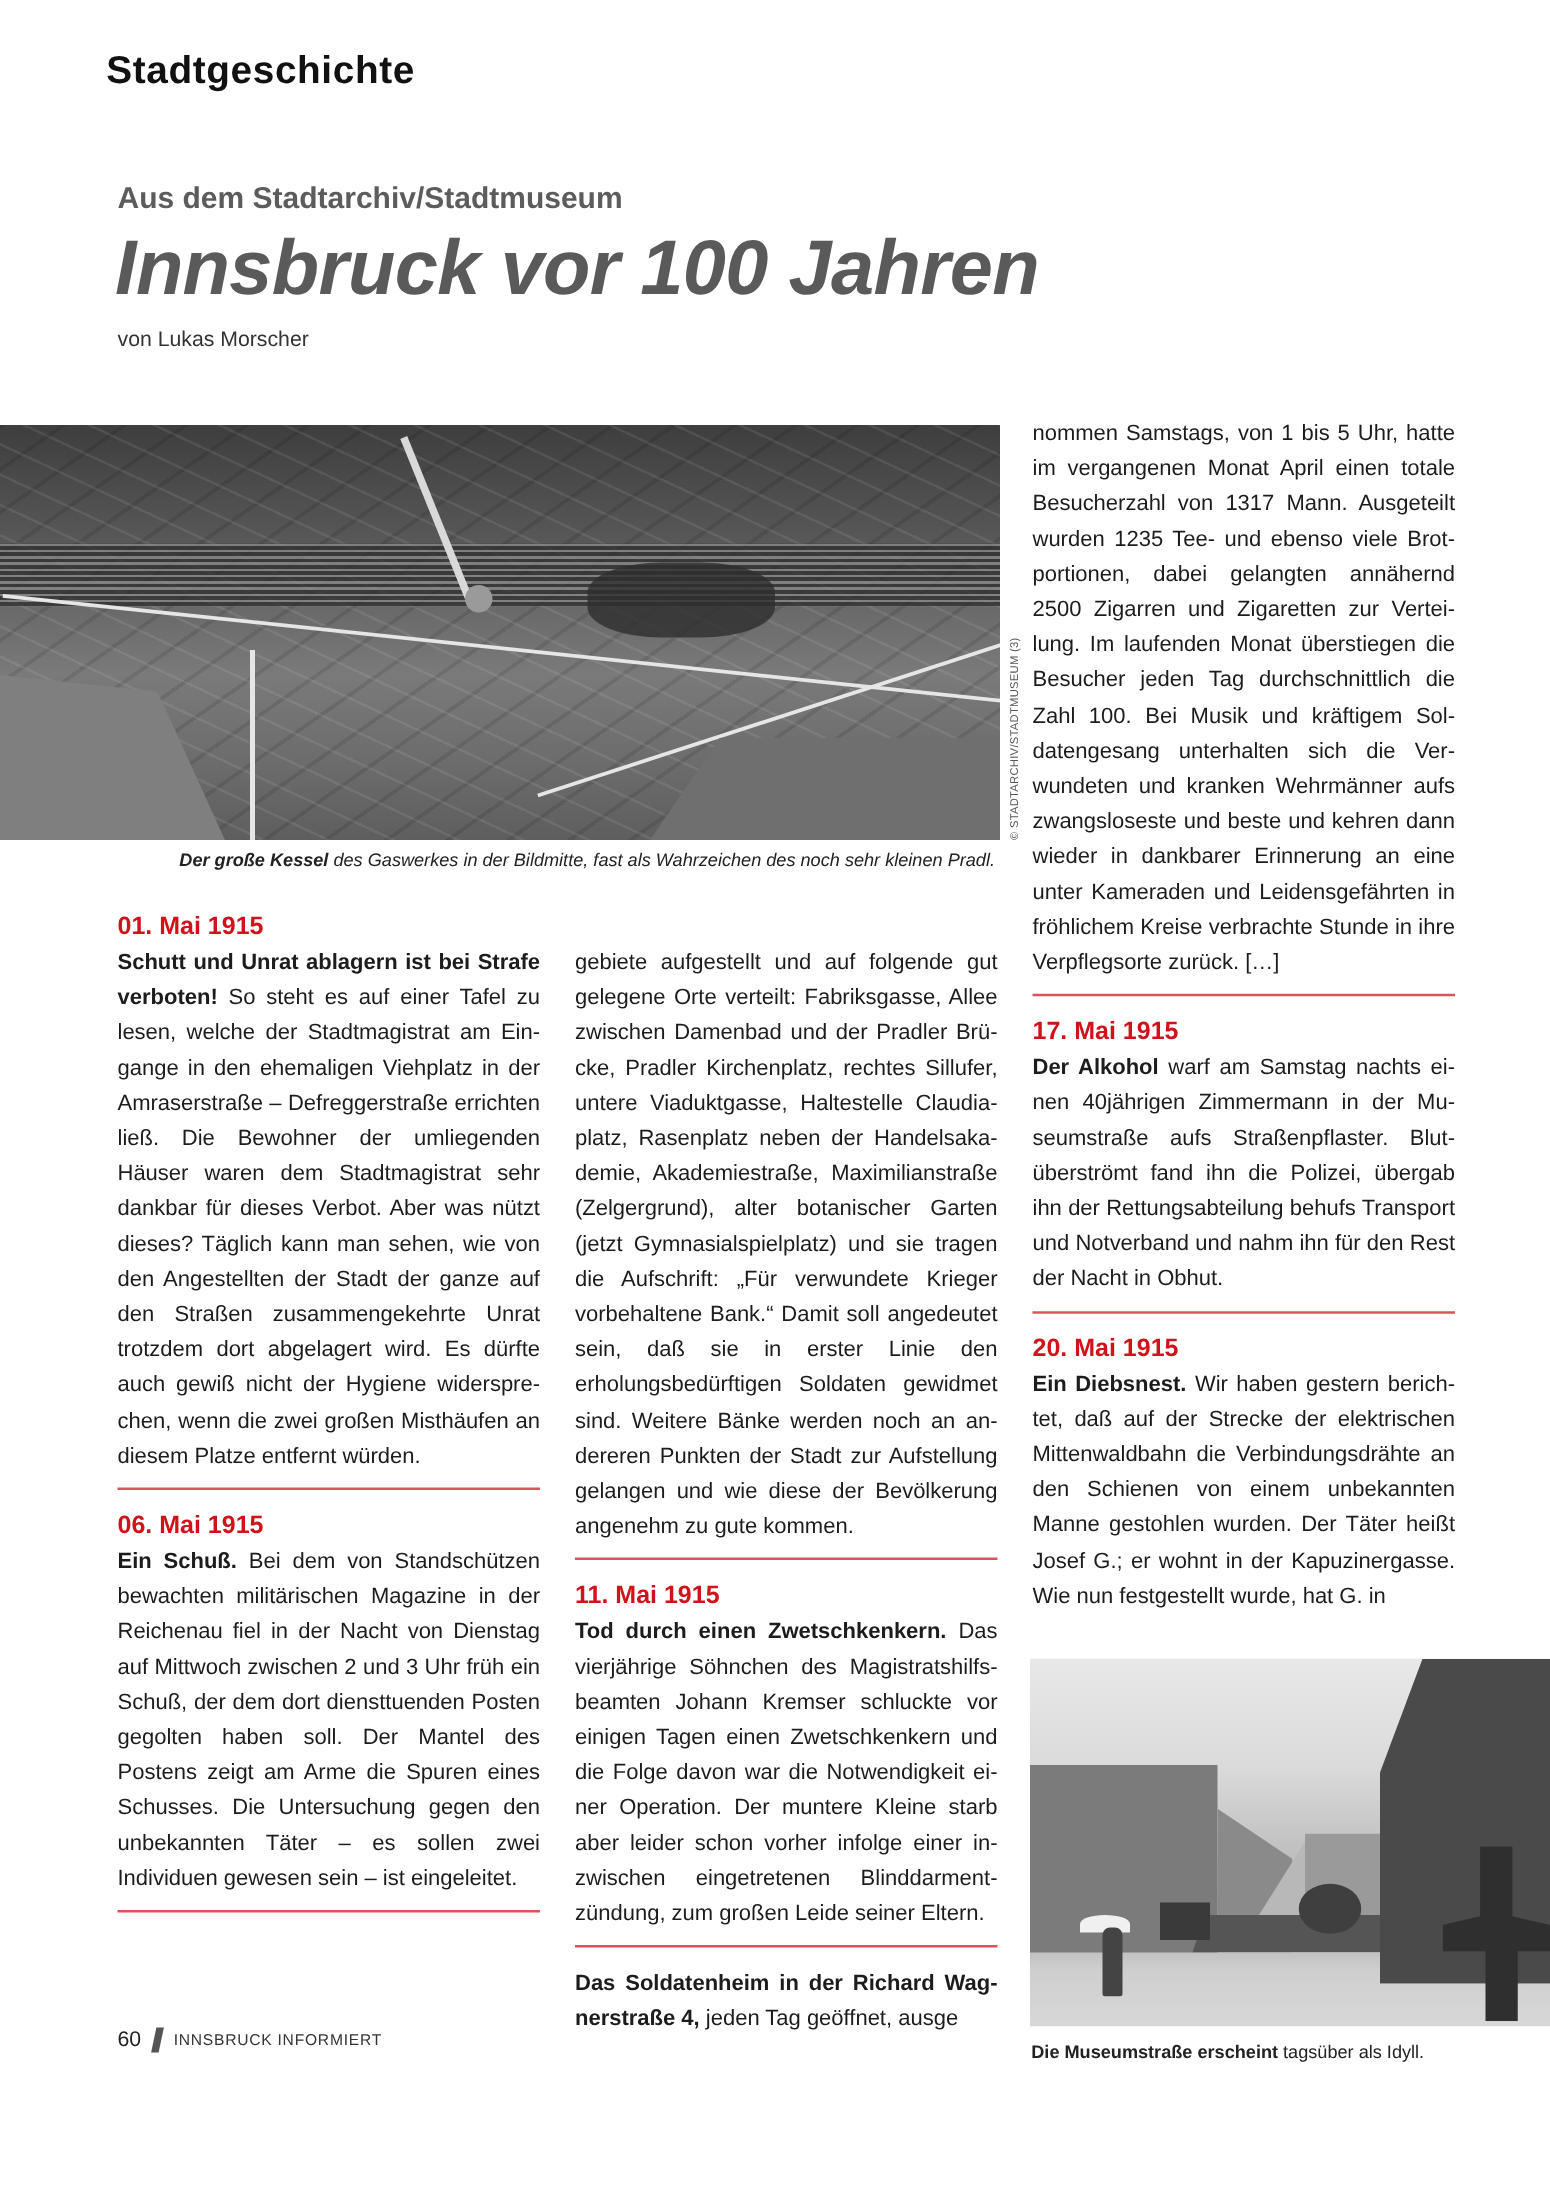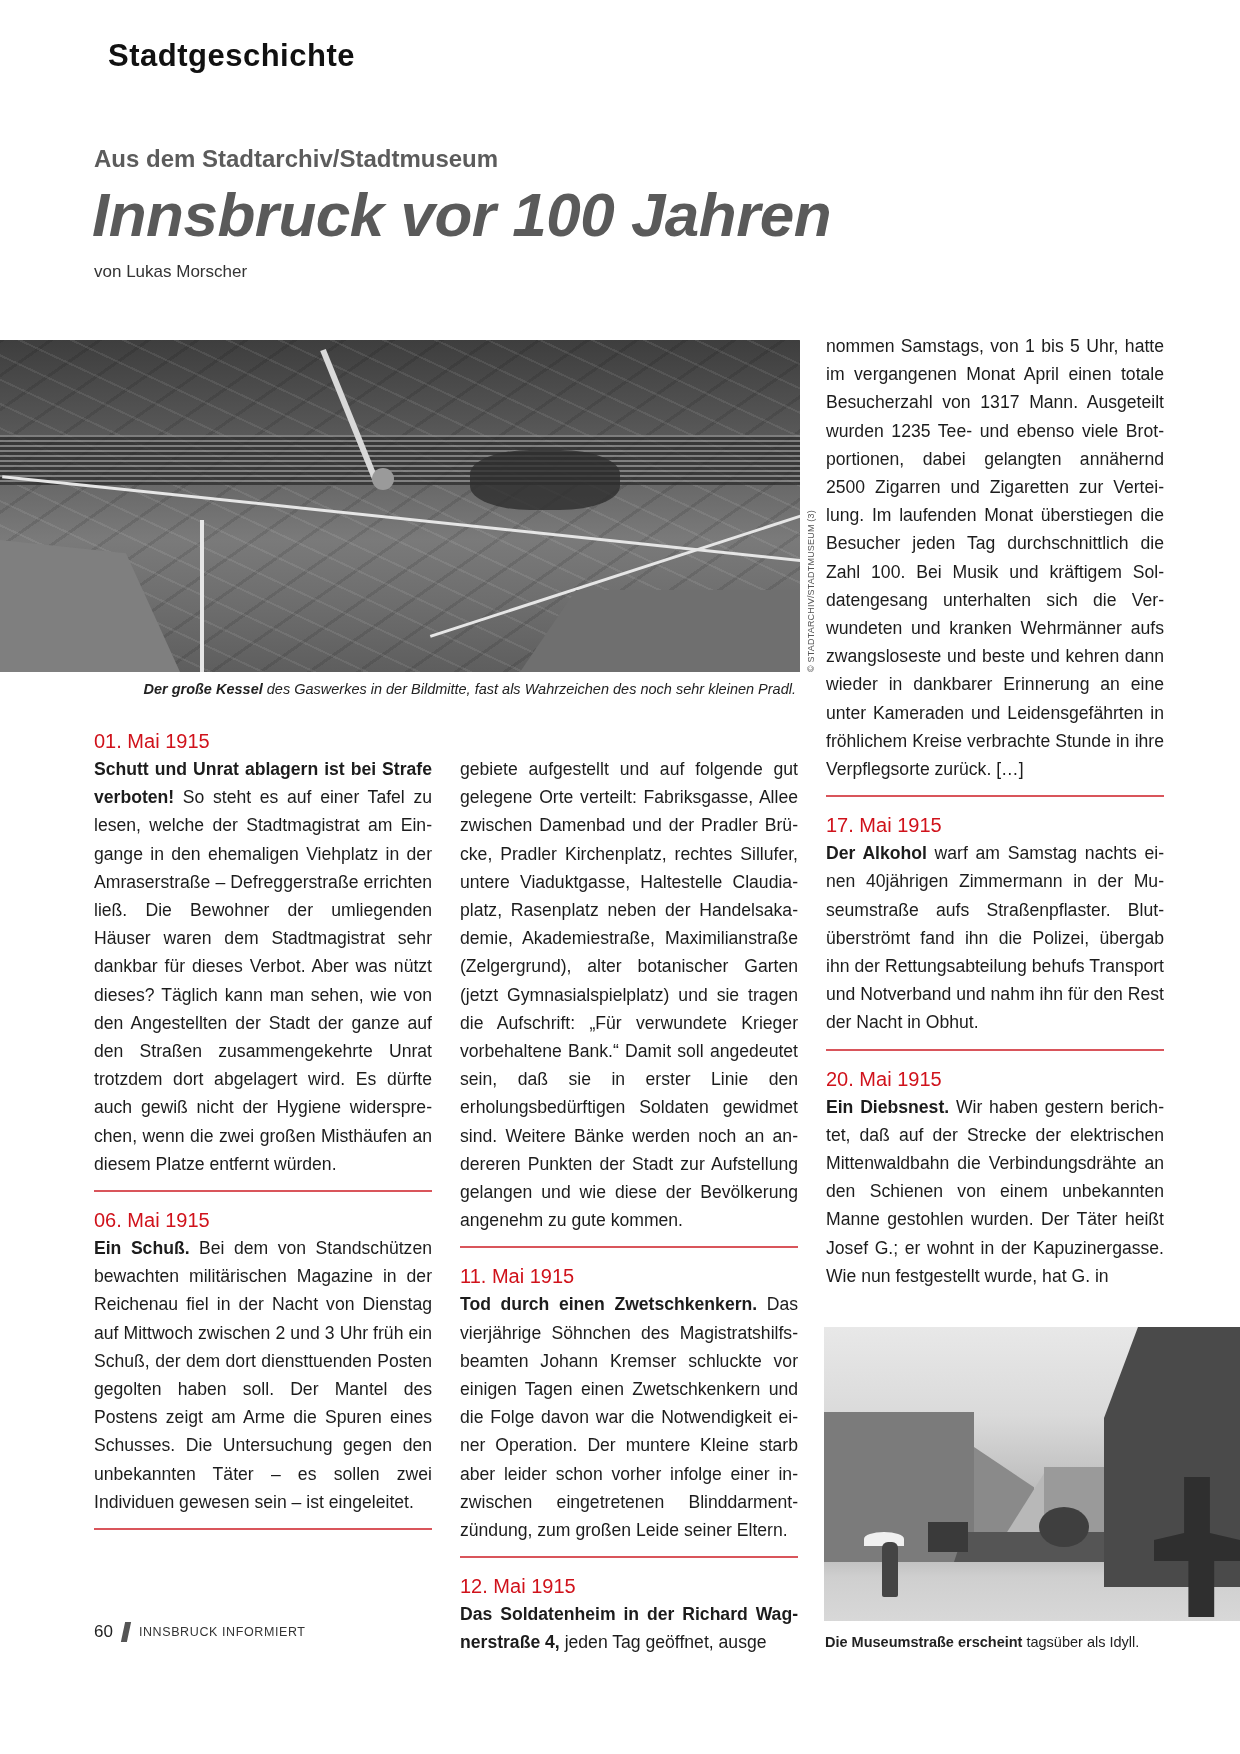--- a/index.html
+++ b/index.html
@@ -1,19 +1,19 @@
 <!DOCTYPE html>
 <html><head>
 <meta charset="utf-8">
 <style>
   html, body { margin: 0; padding: 0; background: #ffffff; }
   body { width: 1240px; height: 1754px; position: relative; overflow: hidden;
          font-family: "Liberation Sans", "DejaVu Sans", sans-serif; color: #1a1a1a; }
 
-  .section-label { position: absolute; left: 108px; top: 38px; font-size: 31px; font-weight: bold;
+  .section-label { position: absolute; left: 85px; top: 38px; font-size: 31px; font-weight: bold;
                    letter-spacing: 0.5px; color: #111; }
   .kicker { position: absolute; left: 94px; top: 145px; font-size: 24px; font-weight: bold; color: #5c5c5c; }
   .title { position: absolute; left: 92px; top: 184px; font-size: 62px; font-weight: bold; font-style: italic;
            color: #5a5a5a; letter-spacing: -0.5px; line-height: 1; }
   .byline { position: absolute; left: 94px; top: 262px; font-size: 17px; color: #333; }
 
   
   .photo-aerial { position: absolute; left: 0; top: 340px; width: 800px; height: 332px; overflow: hidden;
     background:
       linear-gradient(160deg, rgba(255,255,255,0.0) 0%, rgba(255,255,255,0.0) 40%),
@@ -37,21 +37,21 @@
 
   .caption1 { position: absolute; right: 444px; top: 681px; font-size: 14.5px; font-style: italic; color: #222; text-align: left; }
   .caption1 b { font-weight: bold; }
 
   
   .col { position: absolute; width: 338px; font-size: 17.6px; line-height: 28.2px; text-align: justify;
          hyphens: manual; color: #1c1c1c; }
   .col1 { left: 94px; top: 727px; }
   .col2 { left: 460px; top: 755px; }
   .col3 { left: 826px; top: 332px; }
-  .entry-date { color: #d0121b; font-weight: normal; font-size: 20px; line-height: 28px; margin: 0; }
+  .entry-date { color: #d0121b; font-weight: bold; font-size: 20px; line-height: 28px; margin: 0; }
   .lead { font-weight: bold; margin-top: 10px; }
   .rule { height: 2px; background: #d9555b; margin: 12px 0 14px 0; }
   .para { margin: 0; }
 
   
   .photo-street { position: absolute; left: 824px; top: 1327px; width: 416px; height: 294px; overflow: hidden;
     background: linear-gradient(180deg, #e8e8e8 0%, #dadada 30%, #bdbdbd 55%, #a9a9a9 70%, #cfcfcf 85%, #d8d8d8 100%); }
   .photo-street .bldg-left { position: absolute; left: 0; top: 85px; width: 150px; height: 150px; background: #7b7b7b; }
   .photo-street .bldg-left2 { position: absolute; left: 150px; top: 120px; width: 60px; height: 115px; background: #8a8a8a; clip-path: polygon(0 0, 100% 35%, 100% 100%, 0 100%); }
   .photo-street .mount { position: absolute; left: 180px; top: 140px; width: 80px; height: 70px; background: #b8b8b8; clip-path: polygon(0 100%, 55% 0, 100% 100%); }
@@ -109,21 +109,20 @@
 
 <div class="col col2">
   <p class="para">gebiete aufgestellt und auf folgende gut gelegene Orte verteilt: Fabriksgasse, Allee zwischen Damenbad und der Pradler Brü­cke, Pradler Kirchenplatz, rechtes Sillufer, untere Viaduktgasse, Haltestelle Claudia­platz, Rasenplatz neben der Handelsaka­demie, Akademiestraße, Maximilianstra­ße (Zelgergrund), alter botanischer Garten (jetzt Gymnasialspielplatz) und sie tra­gen die Aufschrift: „Für verwundete Krie­ger vorbehaltene Bank.“ Damit soll ange­deutet sein, daß sie in erster Linie den erholungsbedürftigen Soldaten gewidmet sind. Weitere Bänke werden noch an an­dereren Punkten der Stadt zur Aufstellung gelangen und wie diese der Bevölkerung angenehm zu gute kommen.</p>
   <div class="rule"></div>
   <div>
     <p class="entry-date">11. Mai 1915</p>
     <p class="para"><span class="lead">Tod durch einen Zwetschkenkern.</span><span> Das vierjährige Söhnchen des Magistratshilfs­beamten Johann Kremser schluckte vor einigen Tagen einen Zwetschkenkern und die Folge davon war die Notwendigkeit ei­ner Operation. Der muntere Kleine starb aber leider schon vorher infolge einer in­zwischen eingetretenen Blinddarment­zündung, zum großen Leide seiner Eltern.</span></p>
   </div>
   <div class="rule"></div>
   <div>
-    <p class="entry-date">12. Mai 1915</p>
     <p class="para"><span class="lead">Das Soldatenheim in der Richard Wag­nerstraße 4,</span><span> jeden Tag geöffnet, ausge­</span></p>
   </div>
 </div>
 
 <div class="col col3">
   <p class="para">nommen Samstags, von 1 bis 5 Uhr, hatte im vergangenen Monat April einen totale Besucherzahl von 1317 Mann. Ausgeteilt wurden 1235 Tee- und ebenso viele Brot­portionen, dabei gelangten annähernd 2500 Zigarren und Zigaretten zur Vertei­lung. Im laufenden Monat überstiegen die Besucher jeden Tag durchschnittlich die Zahl 100. Bei Musik und kräftigem Sol­datengesang unterhalten sich die Ver­wundeten und kranken Wehrmänner aufs zwangsloseste und beste und keh­ren dann wieder in dankbarer Erinnerung an eine unter Kameraden und Leidens­gefährten in fröhlichem Kreise verbrach­te Stunde in ihre Verpflegsorte zurück. […]</p>
   <div class="rule"></div>
   <div>
     <p class="entry-date">17. Mai 1915</p>
     <p class="para"><span class="lead">Der Alkohol</span><span> warf am Samstag nachts ei­nen 40jährigen Zimmermann in der Mu­seumstraße aufs Straßenpflaster. Blut­überströmt fand ihn die Polizei, übergab ihn der Rettungsabteilung behufs Trans­port und Notverband und nahm ihn für den Rest der Nacht in Obhut.</span></p>

